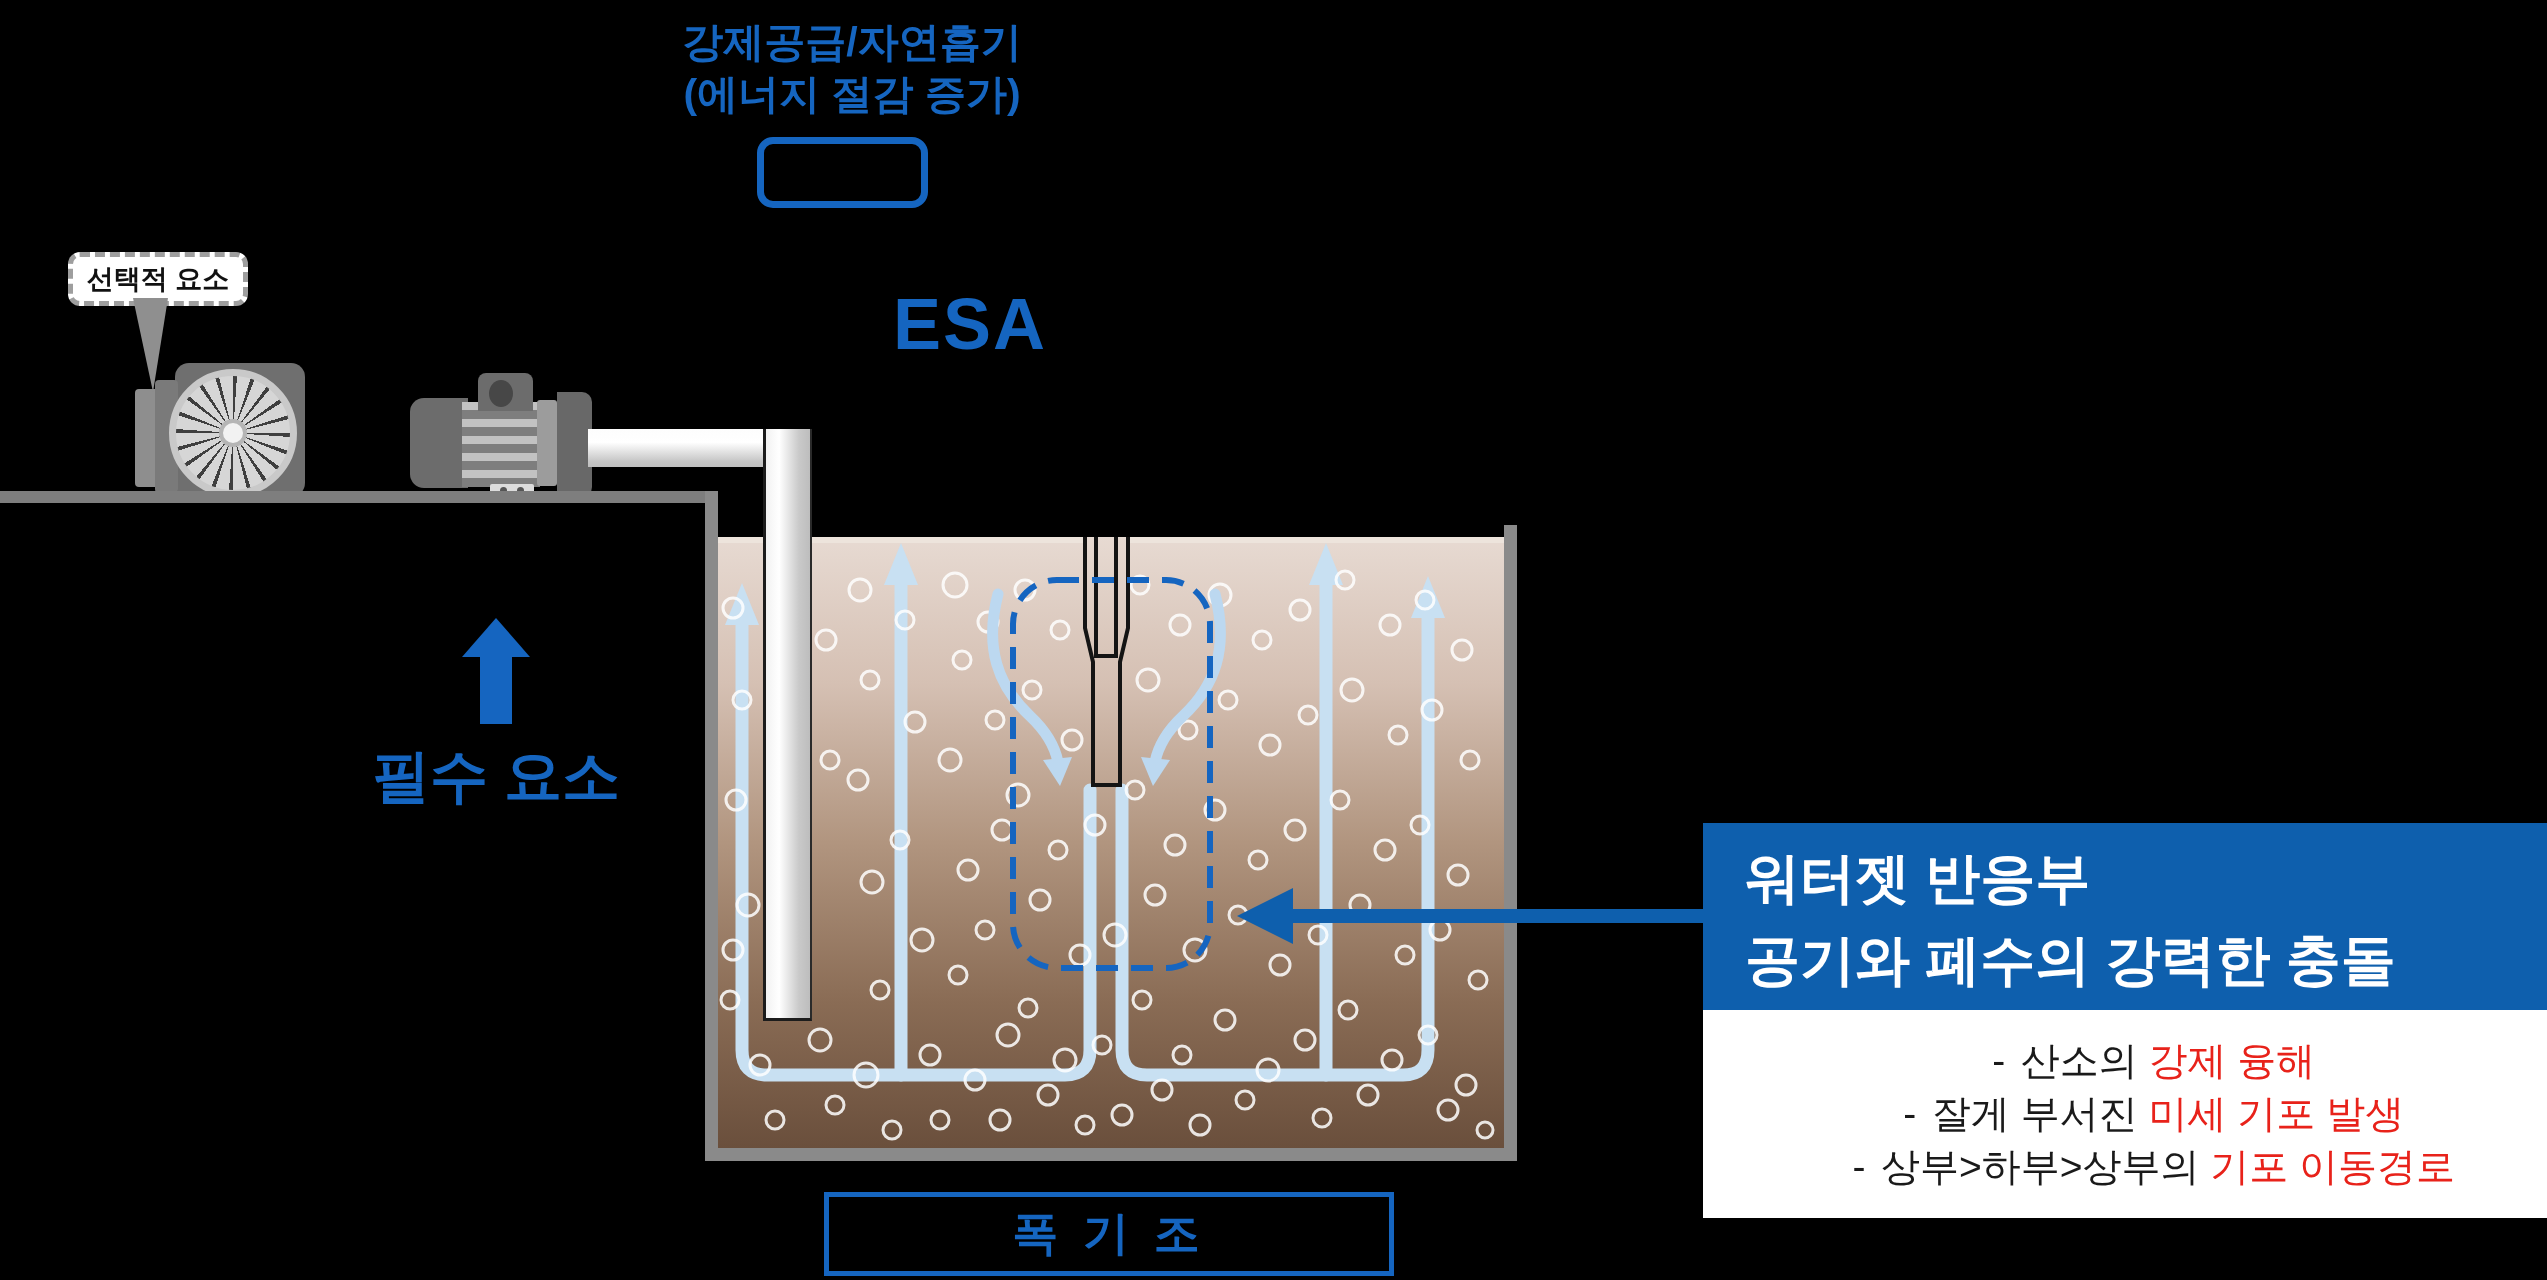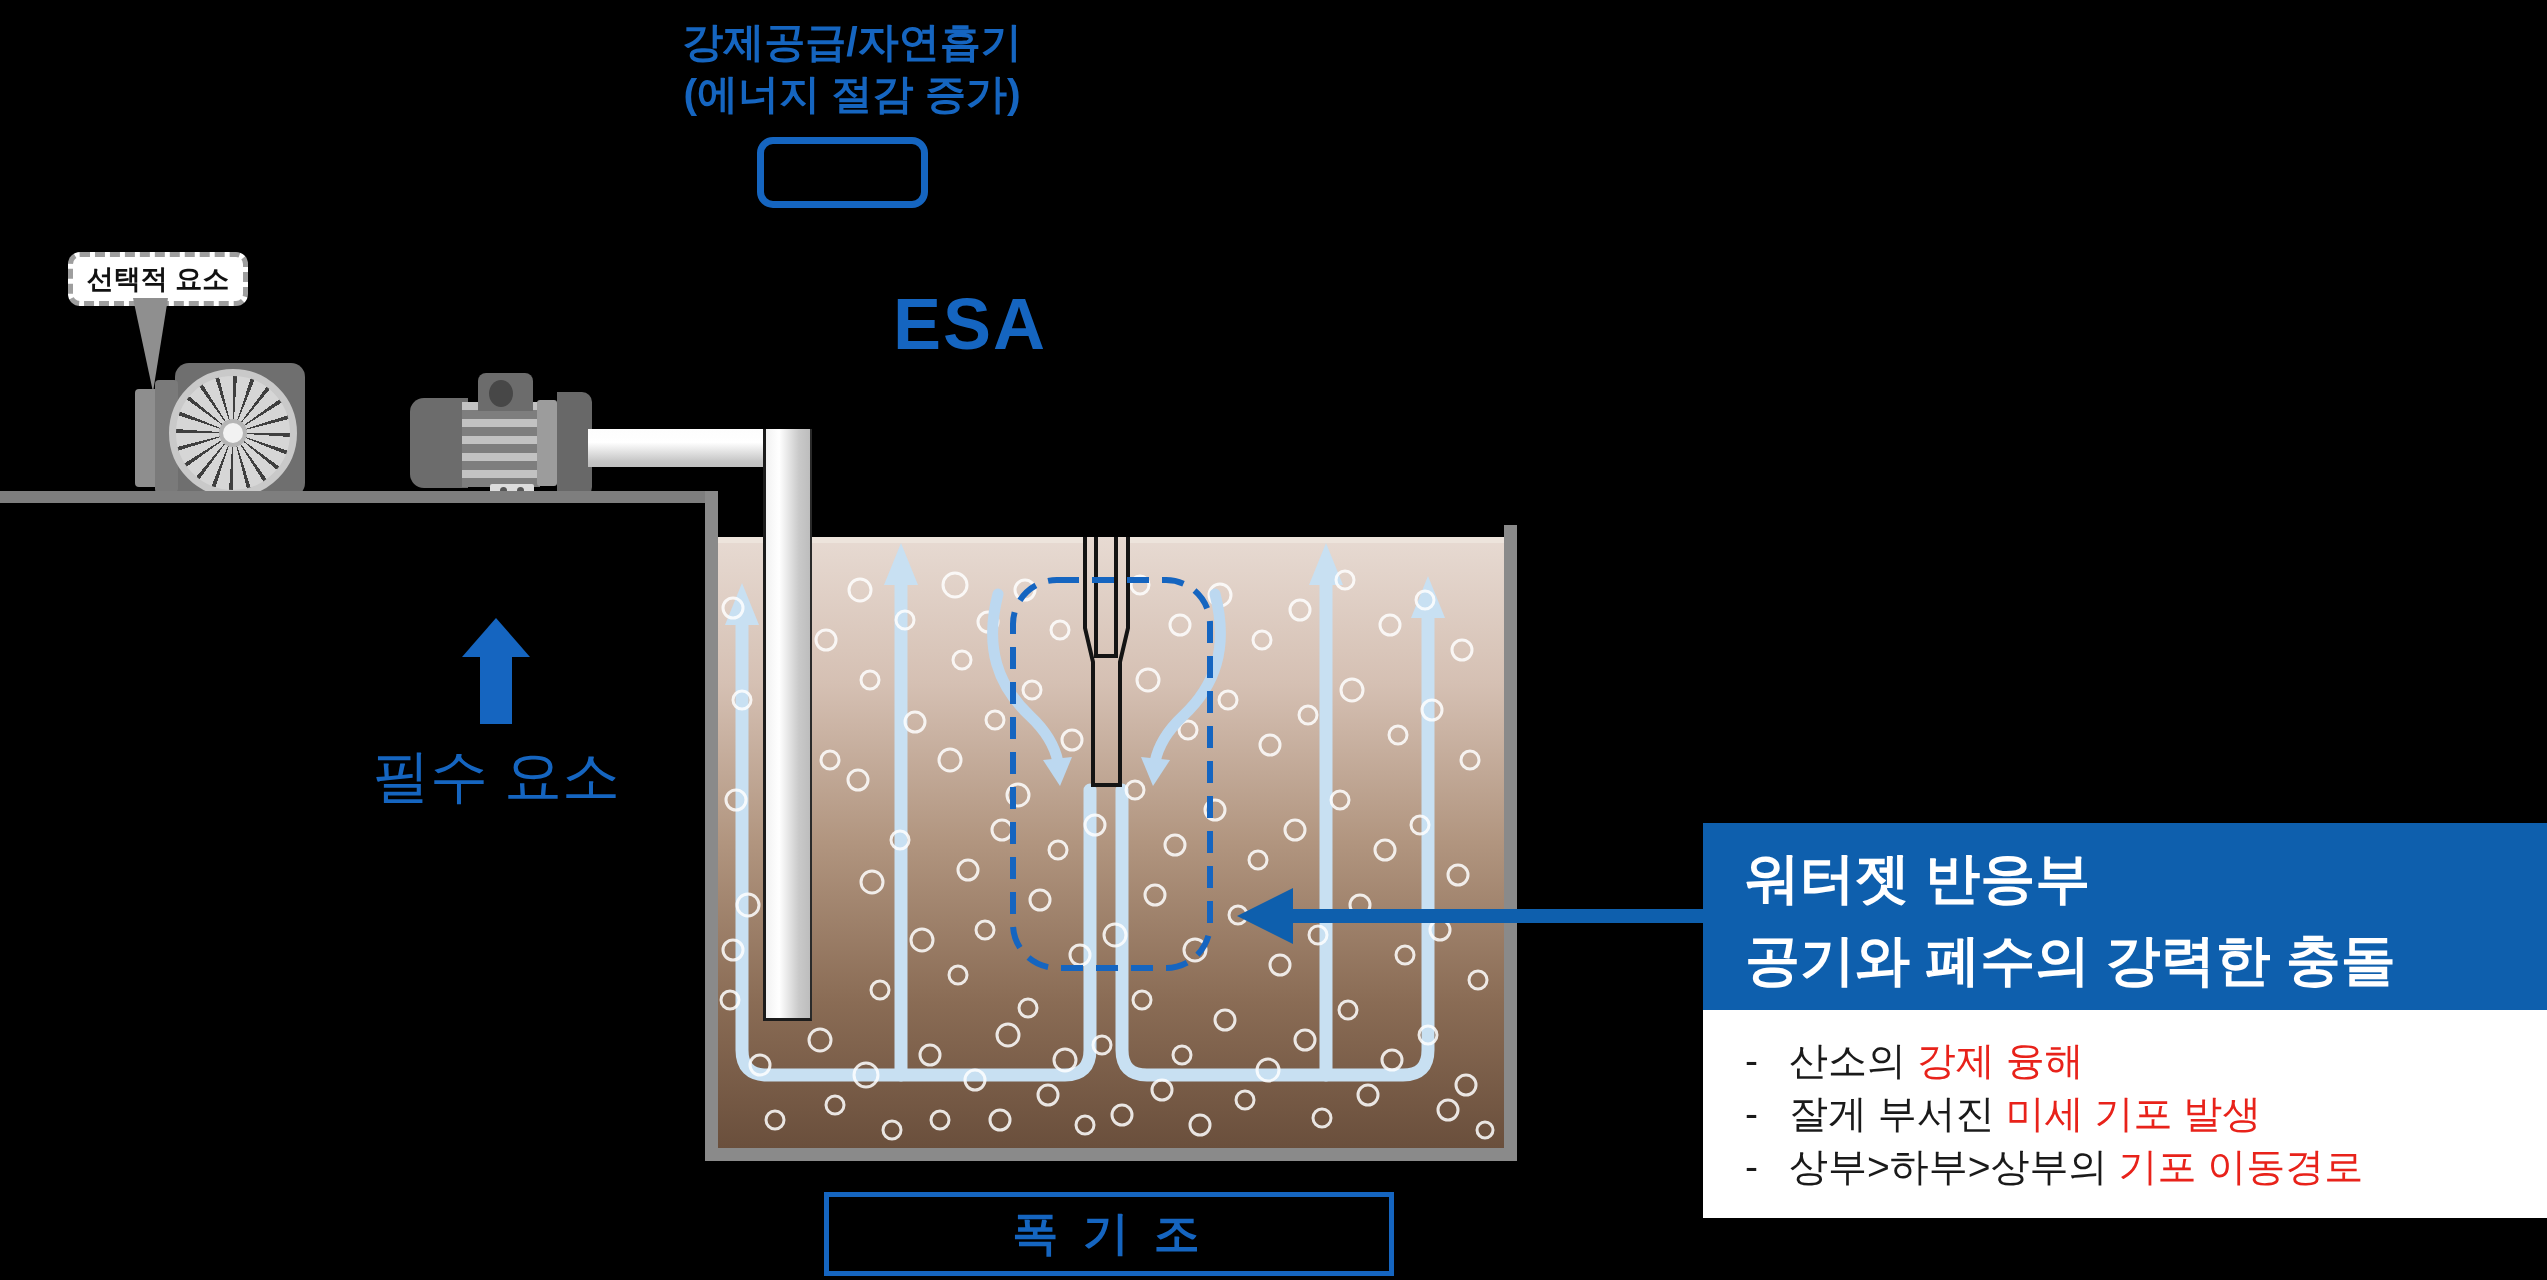--- a/index.html
+++ b/index.html
@@ -45,33 +45,33 @@
          background:linear-gradient(180deg,#E7DAD2 0%,#D5C0B3 24%,#B1957F 50%,#8A6C55 76%,#6A4F3C 100%);}
   .water-sheen{left:718px;top:537px;width:786px;height:6px;background:#EFE6DF;opacity:.8;}
   
   .pipe-h{left:588px;top:429px;width:224px;height:38px;
           background:linear-gradient(to bottom,#FDFDFD 0%,#FFFFFF 35%,#C6C6C6 85%,#BFBFBF 100%);}
   .pipe-v{left:763px;top:429px;width:49px;height:592px;box-sizing:border-box;
           border-left:3px solid #1c1c1c;border-right:2px solid #2a2a2a;border-bottom:3px solid #1c1c1c;
           background:linear-gradient(to right,#F2F2F2 0%,#FFFFFF 30%,#C9C9C9 75%,#BDBDBD 100%);}
   
   .ess-label{left:358px;top:738px;width:276px;text-align:center;color:#1565C0;
-             font-weight:400;font-size:58px;}
+             font-weight:700;font-size:58px;}
   
   .tank-label-box{left:824px;top:1180px;width:570px;height:84px;border:5px solid #1565C0;
                   box-sizing:border-box;display:flex;align-items:center;justify-content:center;
                   color:#1565C0;font-weight:700;font-size:46px;letter-spacing:6px;margin-top:12px;}
   
   .callout-head{left:1703px;top:823px;width:844px;height:187px;background:#0E5FAD;
                 color:#fff;font-weight:700;font-size:55px;line-height:82px;
                 box-sizing:border-box;padding:14px 0 0 42px;}
   .callout-body{left:1703px;top:1010px;width:844px;height:208px;background:#FFFFFF;
                 box-sizing:border-box;padding:24px 0 0 42px;font-size:39px;line-height:53px;
                 color:#1A1A1A;}
-  .callout-body .row{white-space:nowrap;}
+  .callout-body .row{white-space:nowrap;text-align:center;}
   .callout-body .dash{display:inline-block;width:44px;}
   .hl{color:#E8221A;}
   svg.overlay{position:absolute;left:0;top:0;pointer-events:none;}
 </style>
 </head>
 <body>
 
 <div class="stage">
 
   <div class="abs top-label">

